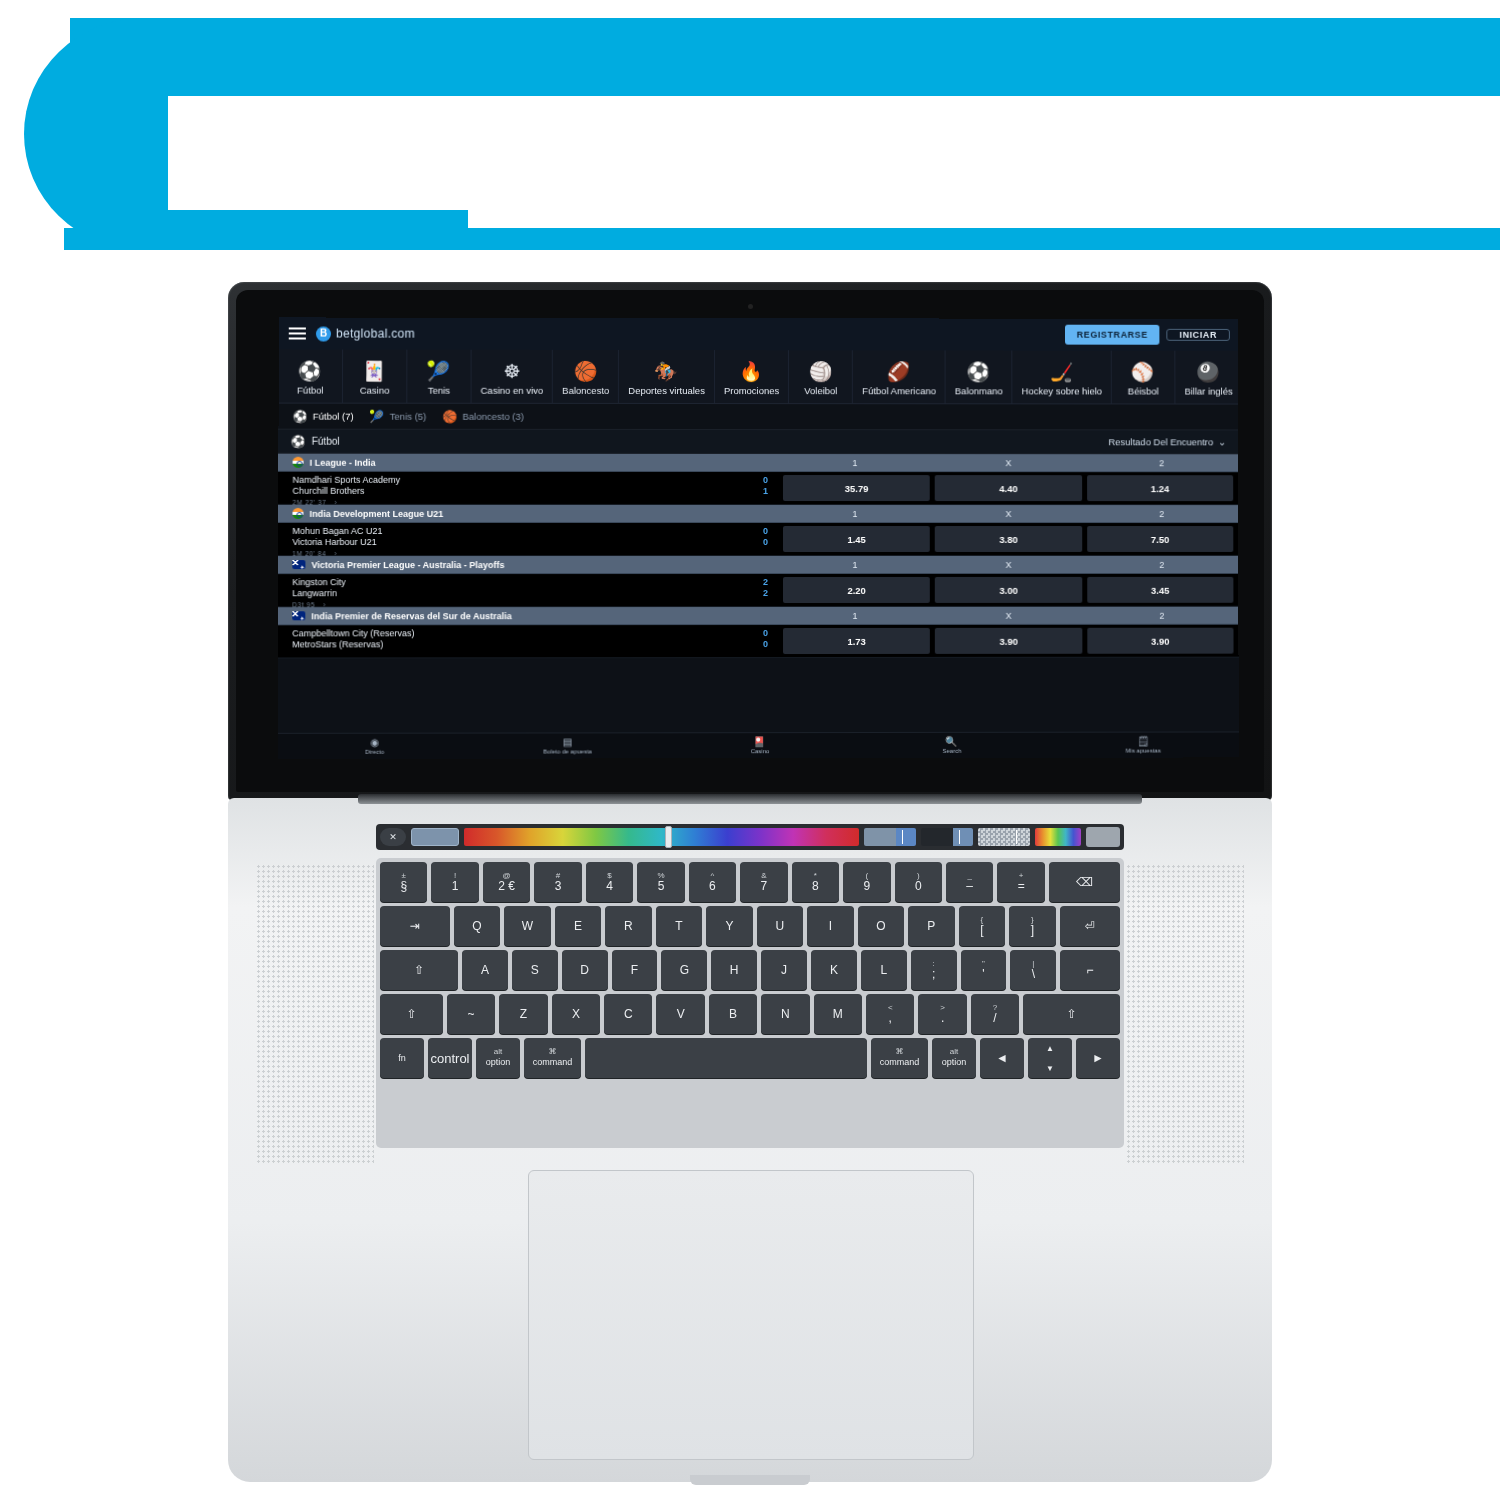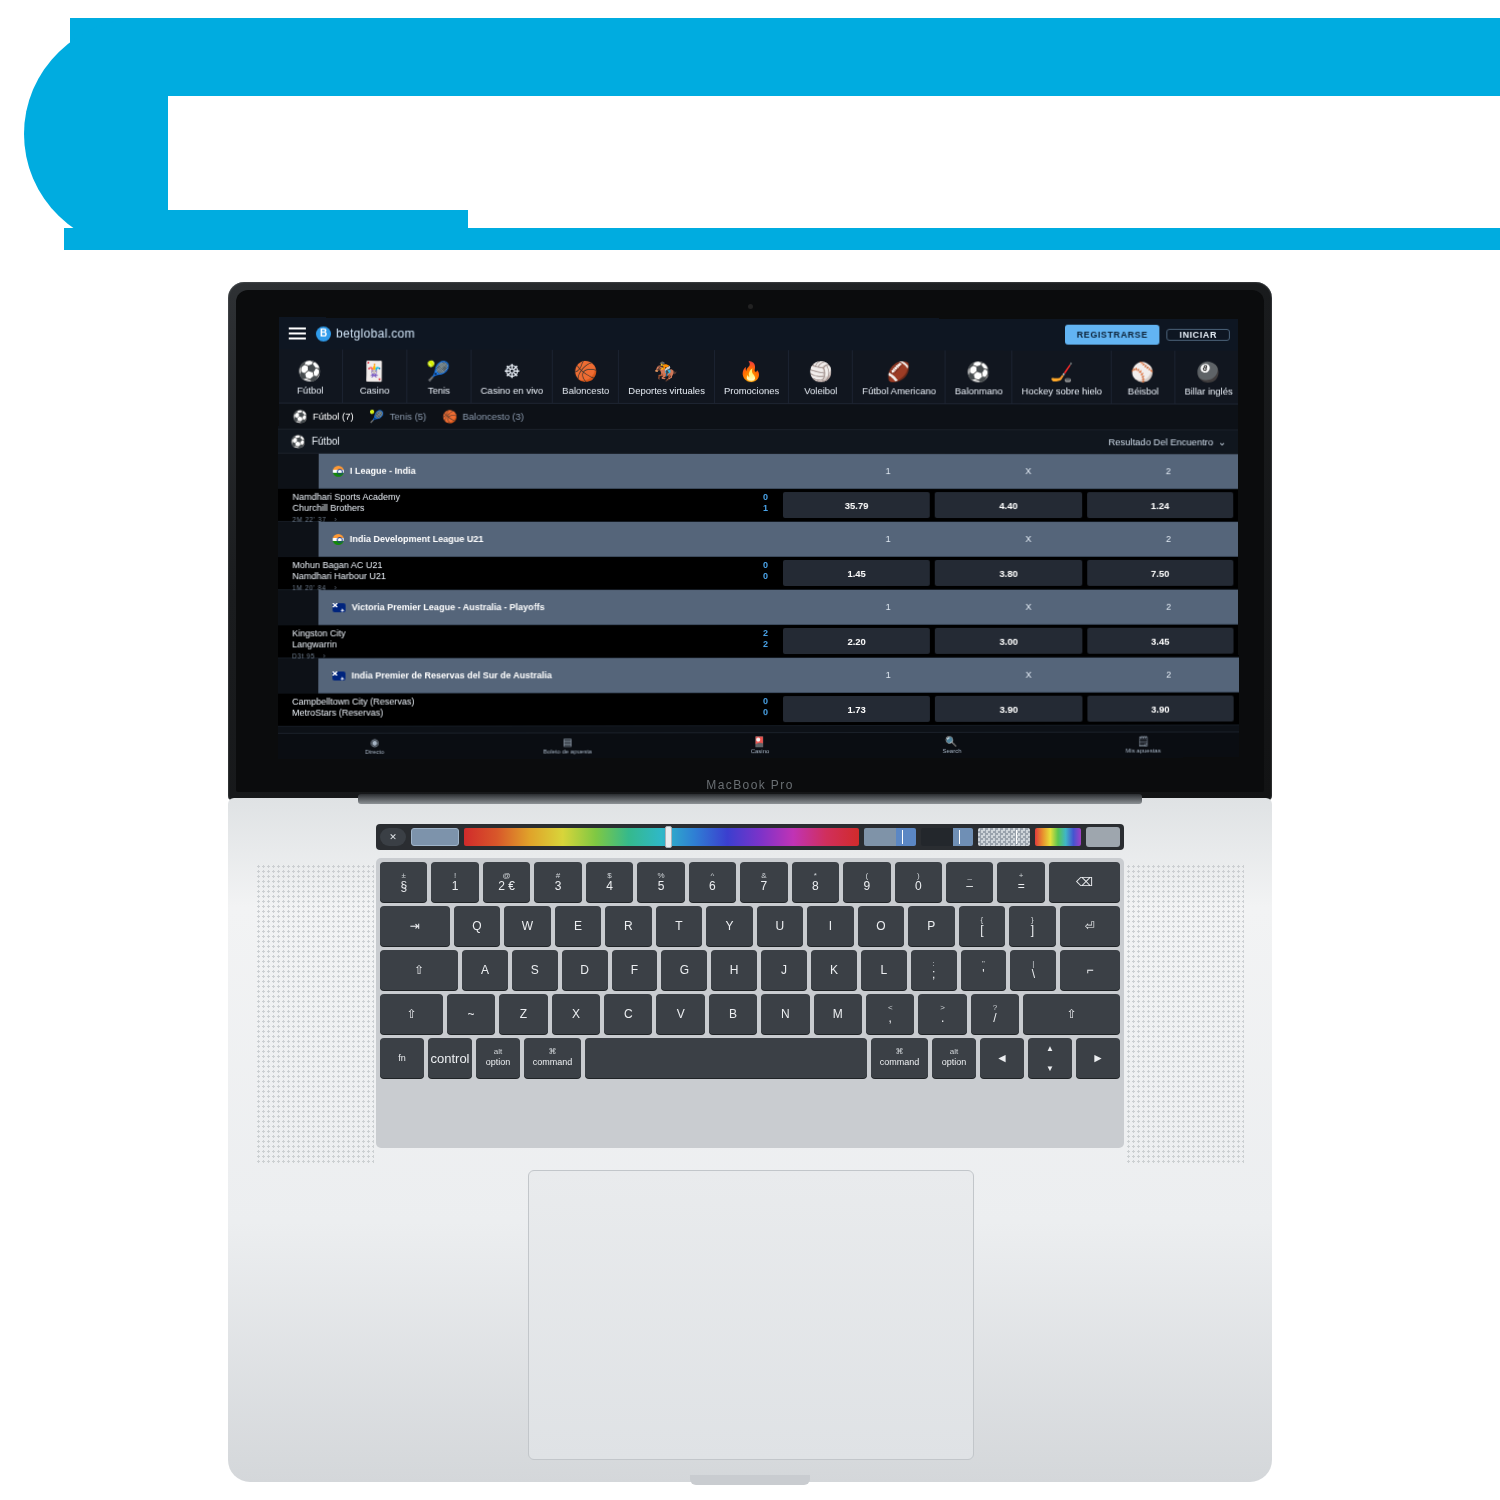--- a/index.html
+++ b/index.html
@@ -128,22 +128,22 @@
   }
   .sec-head .ico { font-size: 12px; color: #fff; margin-right: 6px; }
   .sec-head .title { font-size: 10px; color: #eaf0f7; }
   .market-select {
     margin-left: auto; font-size: 9.5px; color: #cfdcea;
     display: flex; align-items: center; gap: 5px;
   }
 
   
   .league-row {
-    display: flex; align-items: stretch; height: 35px;
-    background: #55657a; border-bottom: 1px solid #3c4a5c; margin-left: 40px;
+    display: flex; align-items: stretch; height: 18px;
+    background: #55657a; border-bottom: 1px solid #3c4a5c;
   }
   .league-name {
     flex: 0 0 498px; display: flex; align-items: center; gap: 6px;
     padding-left: 14px; font-size: 9px; font-weight: bold; color: #ffffff;
   }
   .flag {
     width: 13px; height: 9px; border-radius: 2px; flex: 0 0 auto;
     display: inline-block; background: #888;
   }
   .flag-in {
@@ -438,21 +438,21 @@
               <div class="col-head">X</div>
               <div class="col-head">2</div>
             </div>
             <div class="match-row">
               <div class="match-info">
                 <div class="team">
                   <span>Mohun Bagan AC U21</span>
                   <span class="score">0</span>
                 </div>
                 <div class="team">
-                  <span>Namdhari Harbour U21</span>
+                  <span>Victoria Harbour U21</span>
                   <span class="score">0</span>
                 </div>
                 <div class="meta"><span>1M 20'   84</span><span class="arrow">›</span></div>
               </div>
               <div class="odds-cells">
                 <div class="odd">1.45</div>
                 <div class="odd">3.80</div>
                 <div class="odd">7.50</div>
               </div>
             </div>
@@ -529,21 +529,20 @@
               <span class="ico">🔍</span>
               <span class="lbl">Search</span>
             </div>
             <div class="bb-item">
               <span class="ico">🗒</span>
               <span class="lbl">Mis apuestas</span>
             </div>
           </div>
       </div>
     </div>
-    <div class="macbook-label">MacBook Pro</div>
   </div>
 
   <div class="base">
     <div class="hinge"></div>
     <div class="speaker-l"></div>
     <div class="speaker-r"></div>
 
     <div class="touchbar">
       <div class="tb-esc">✕</div>
       <div class="tb-swatch"></div>

